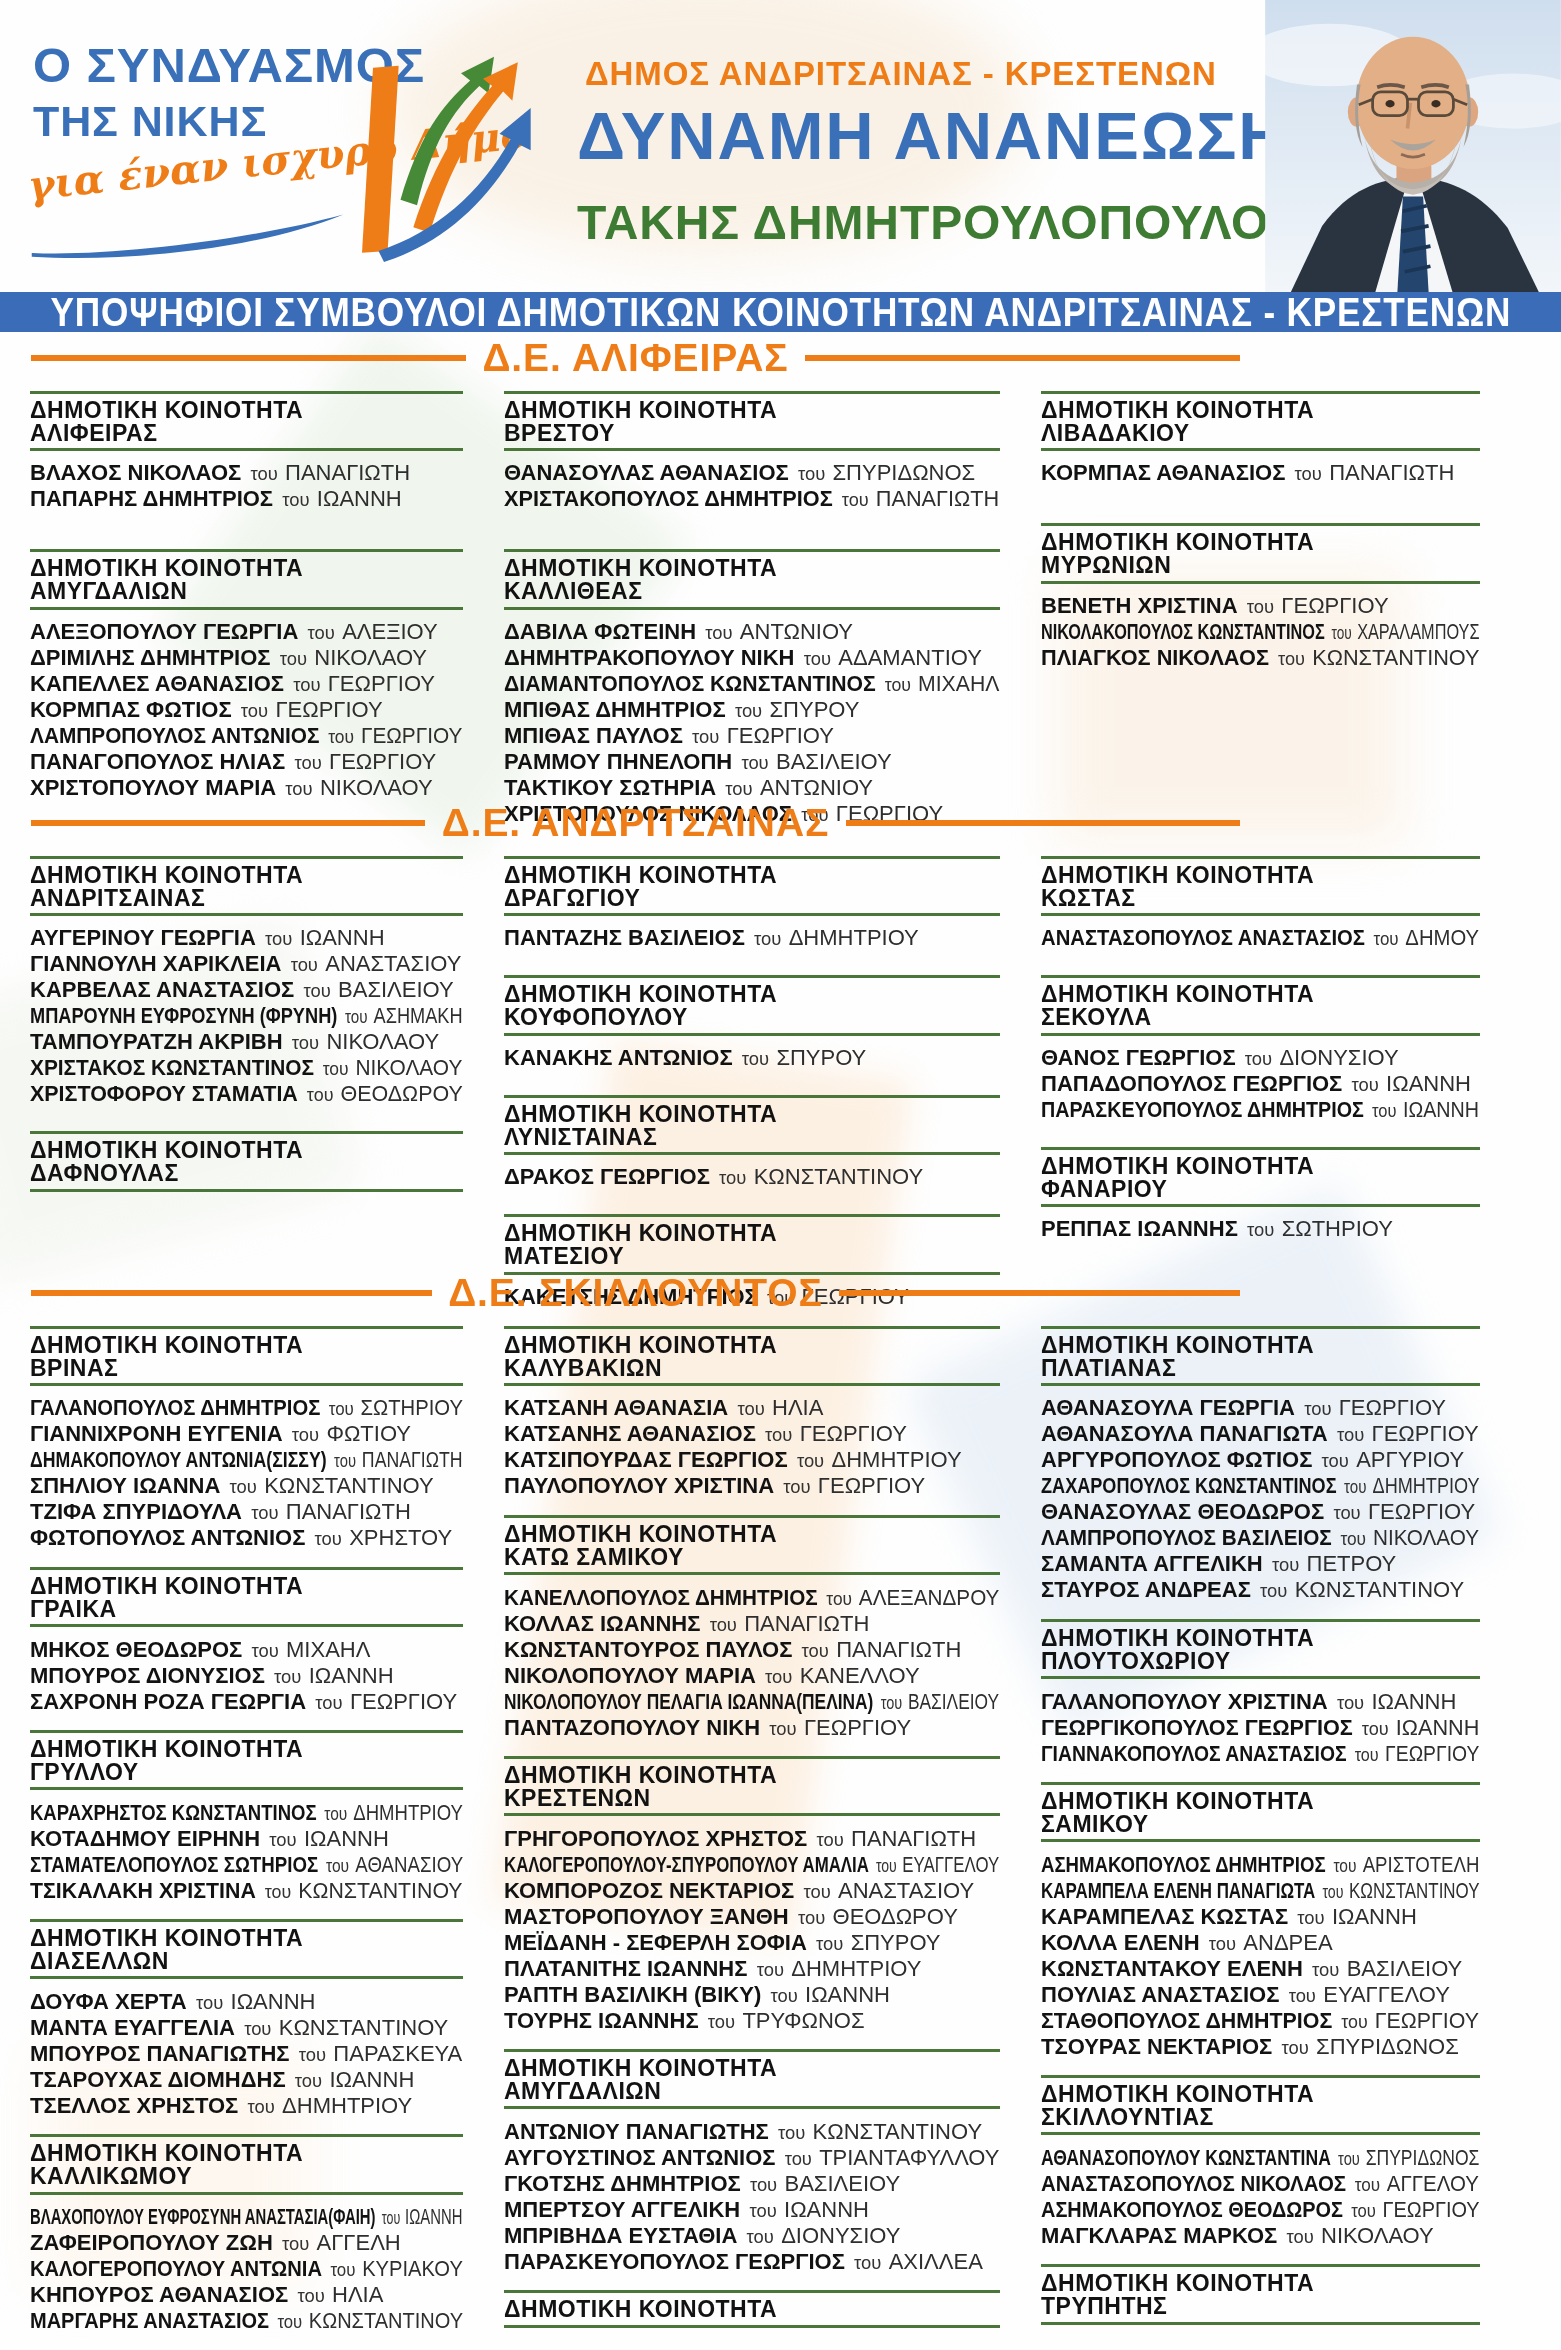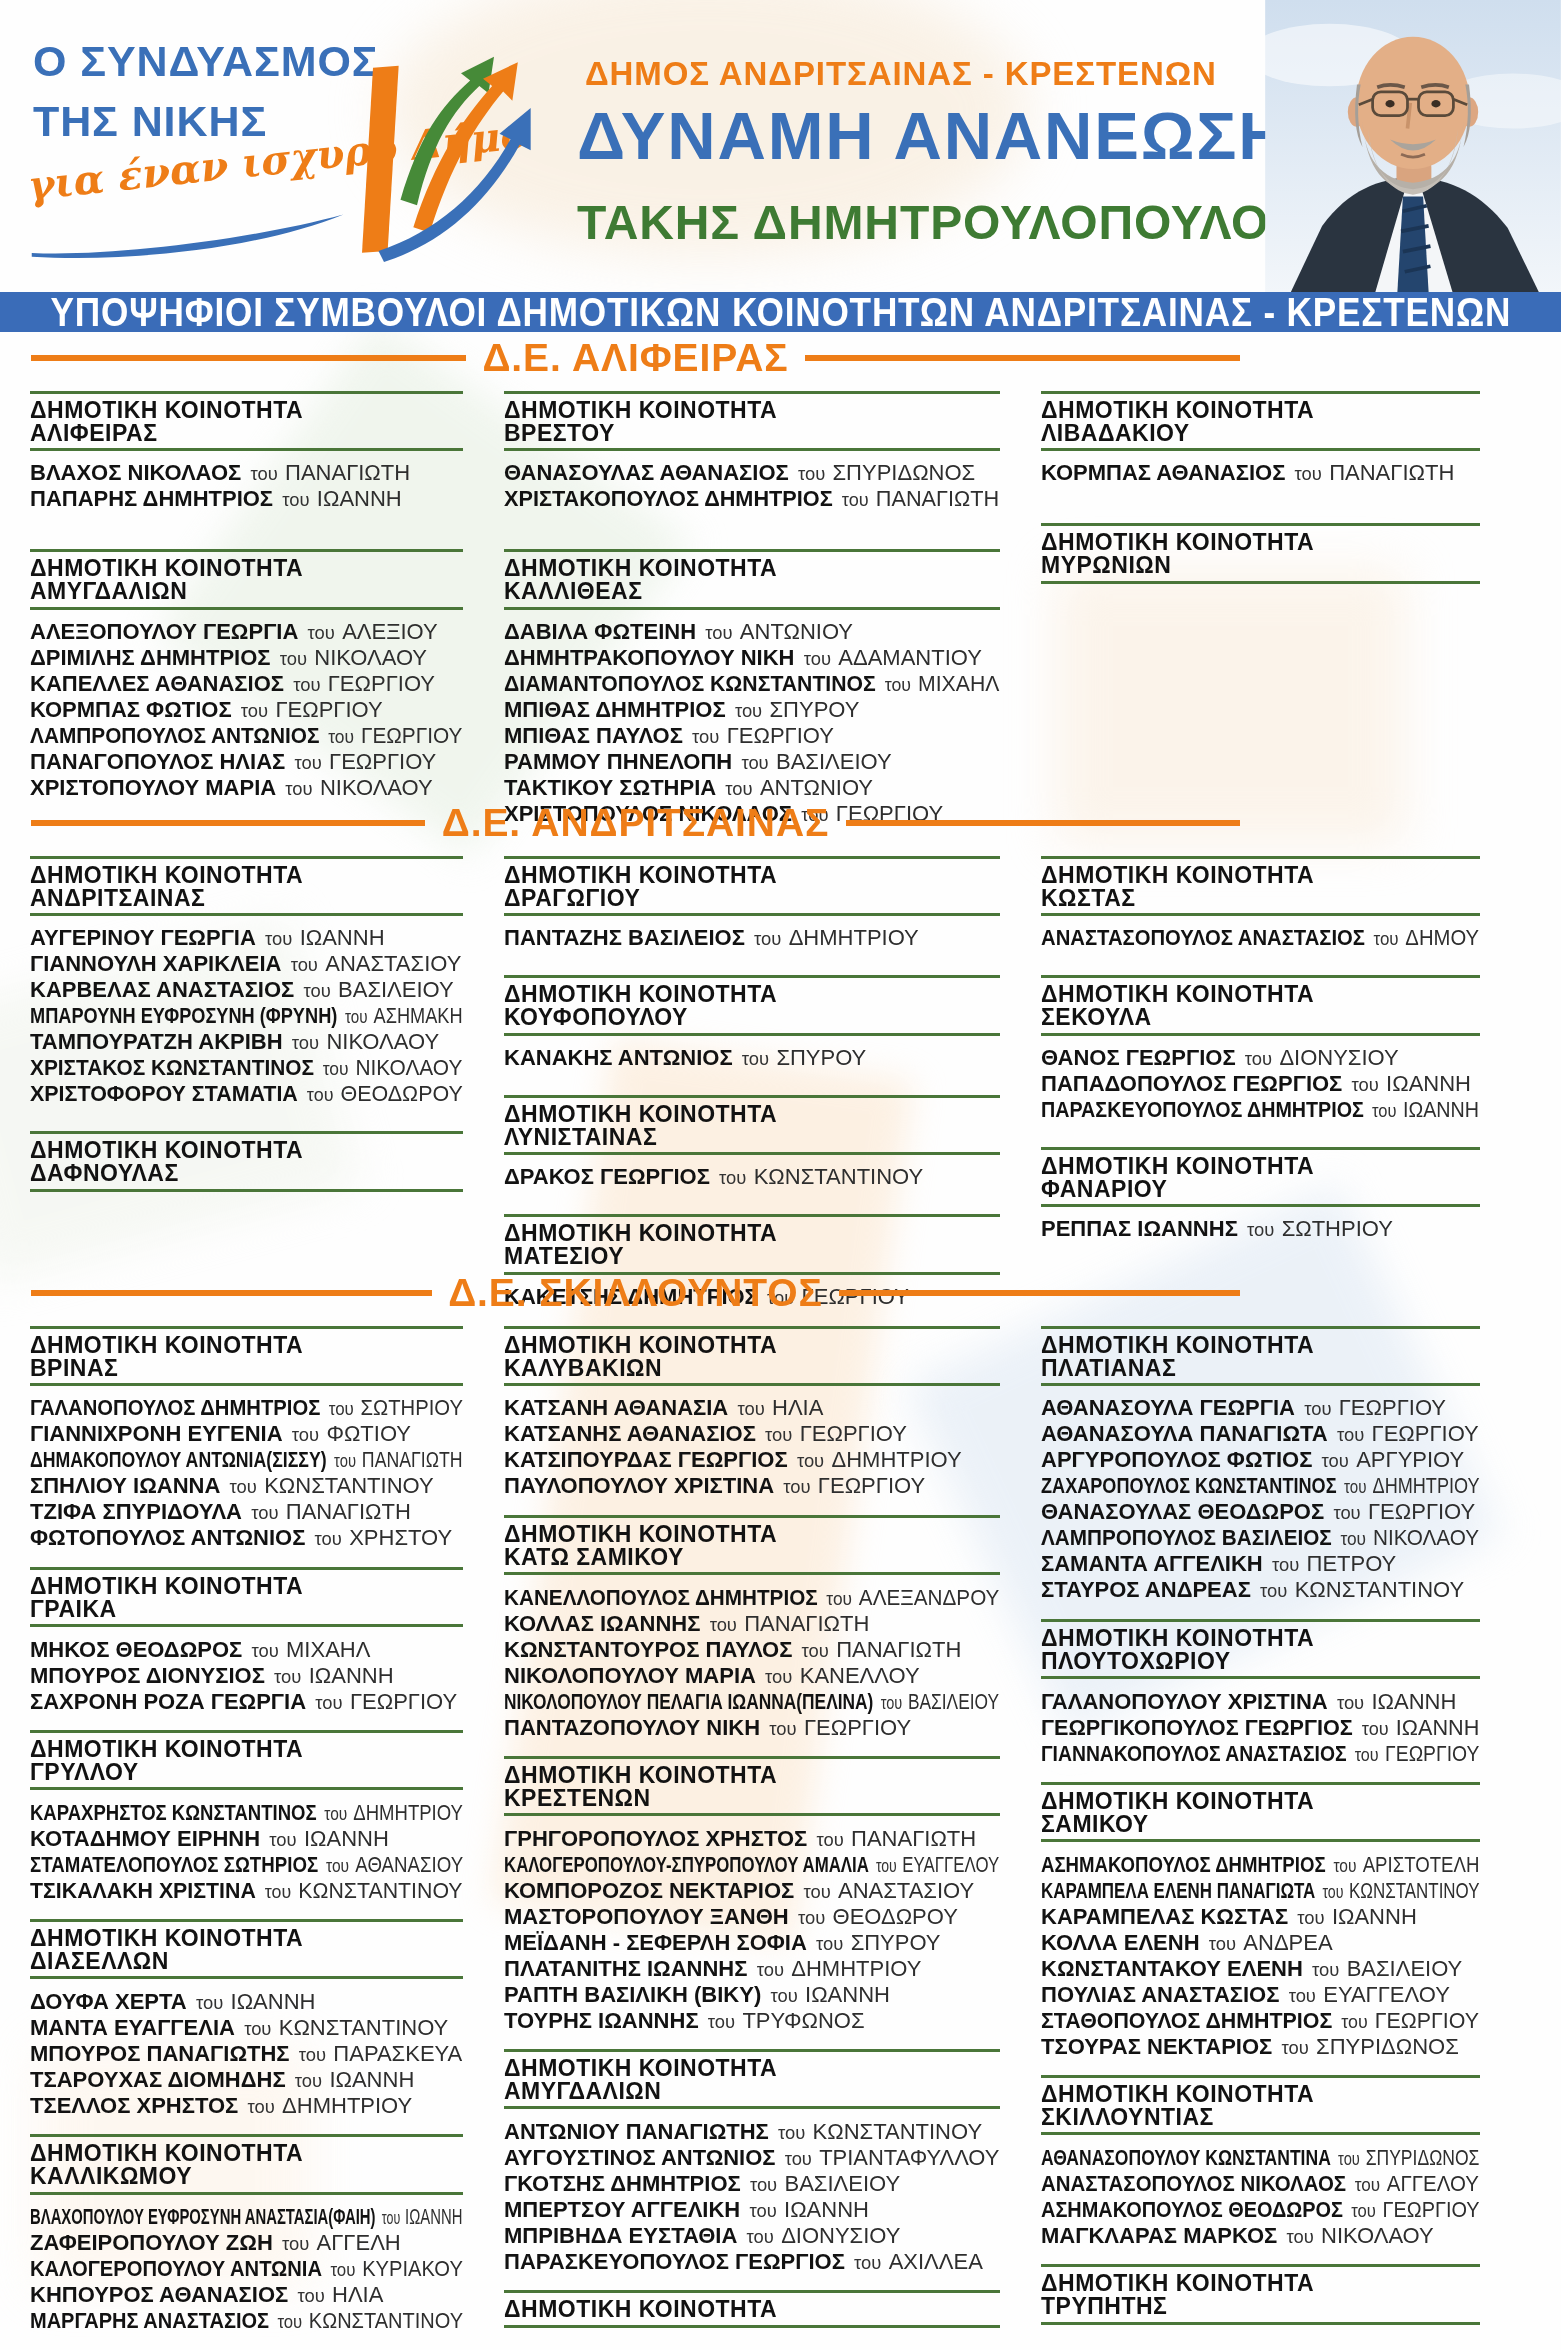--- a/index.html
+++ b/index.html
@@ -12,21 +12,21 @@
   .bgshape{position:absolute;z-index:0;pointer-events:none}
   .bg1{left:386px;top:-37px;width:643px;height:294px;background:#f6e7d2;border-radius:50%;opacity:.55;filter:blur(27.5px)}
   .bg2{left:230px;top:395px;width:386px;height:386px;background:#e7f0e3;transform:rotate(35deg);opacity:.6;filter:blur(18.4px)}
   .bg3{left:551px;top:1056px;width:303px;height:872px;background:#fbe3c8;opacity:.5;transform:rotate(8deg);filter:blur(16.5px)}
   .bg4{left:964px;top:1267px;width:478px;height:386px;background:#dfe9f4;opacity:.6;transform:rotate(-25deg);filter:blur(20px)}
   .bg5{left:-55px;top:964px;width:386px;height:275px;background:#eef2e9;opacity:.5;transform:rotate(-15deg);filter:blur(22px)}
   .bg6{left:1056px;top:569px;width:349px;height:275px;background:#f9ead8;opacity:.5;filter:blur(24px)}
   .bg7{left:37px;top:2048px;width:275px;height:239px;background:#fdeedd;opacity:.4;filter:blur(24px)}
 
   .hdr-el{position:absolute;z-index:2;white-space:nowrap}
-  .slogan1{left:33px;top:37px;font-size:43px;font-weight:bold;color:var(--blue);letter-spacing:0.9px}
+  .slogan1{left:33px;top:37px;font-size:49px;font-weight:bold;color:var(--blue);letter-spacing:0.9px}
   .slogan2{left:33px;top:97px;font-size:43px;font-weight:bold;color:var(--blue);letter-spacing:0.9px}
   .slogan-script{left:27.5px;top:162px;font-family:"DejaVu Serif",serif;font-style:italic;font-weight:bold;
     font-size:40px;color:var(--orange);transform:rotate(-6deg);transform-origin:left center}
   .swoosh{left:27.5px;top:209px;width:321px;height:55px}
   .logo{left:347px;top:20px;width:184px;height:253px}
   .municipality{left:585px;top:55px;font-size:33px;font-weight:bold;color:var(--orange);letter-spacing:0.9px}
   .party{left:577px;top:97px;font-size:67px;font-weight:bold;color:var(--blue);letter-spacing:1.8px}
   .leader{left:577px;top:195px;font-size:48px;font-weight:bold;color:var(--green);letter-spacing:0.9px}
   .photo{position:absolute;right:0;top:0;width:296px;height:292px;z-index:3;overflow:hidden}
 
@@ -195,20 +195,25 @@
     </div>
     <ul class="cands">
               <li><span class="nm">ΚΟΡΜΠΑΣ ΑΘΑΝΑΣΙΟΣ</span><span class="tou">του</span><span class="fa">ΠΑΝΑΓΙΩΤΗ</span></li>
             </ul>
   </div>
           <div class="block">
     <div class="block-hd">
       <div class="hd1">ΔΗΜΟΤΙΚΗ ΚΟΙΝΟΤΗΤΑ</div>
       <div class="hd2">ΜΥΡΩΝΙΩΝ</div>
     </div>
+    <ul class="cands">
+              <li><span class="nm">ΒΕΝΕΤΗ ΧΡΙΣΤΙΝΑ</span><span class="tou">του</span><span class="fa">ΓΕΩΡΓΙΟΥ</span></li>
+              <li style="transform: scaleX(0.739938);"><span class="nm">ΝΙΚΟΛΑΚΟΠΟΥΛΟΣ ΚΩΝΣΤΑΝΤΙΝΟΣ</span><span class="tou">του</span><span class="fa">ΧΑΡΑΛΑΜΠΟΥΣ</span></li>
+              <li style="transform: scaleX(0.987603);"><span class="nm">ΠΛΙΑΓΚΟΣ ΝΙΚΟΛΑΟΣ</span><span class="tou">του</span><span class="fa">ΚΩΝΣΤΑΝΤΙΝΟΥ</span></li>
+            </ul>
   </div>
         </div>
     </div>
   </section>
     <section class="section s1">
     <div class="de-title">
       <span class="de-rule"></span>
       <span class="de-text">Δ.Ε. ΑΝΔΡΙΤΣΑΙΝΑΣ</span>
       <span class="de-rule"></span>
     </div>

